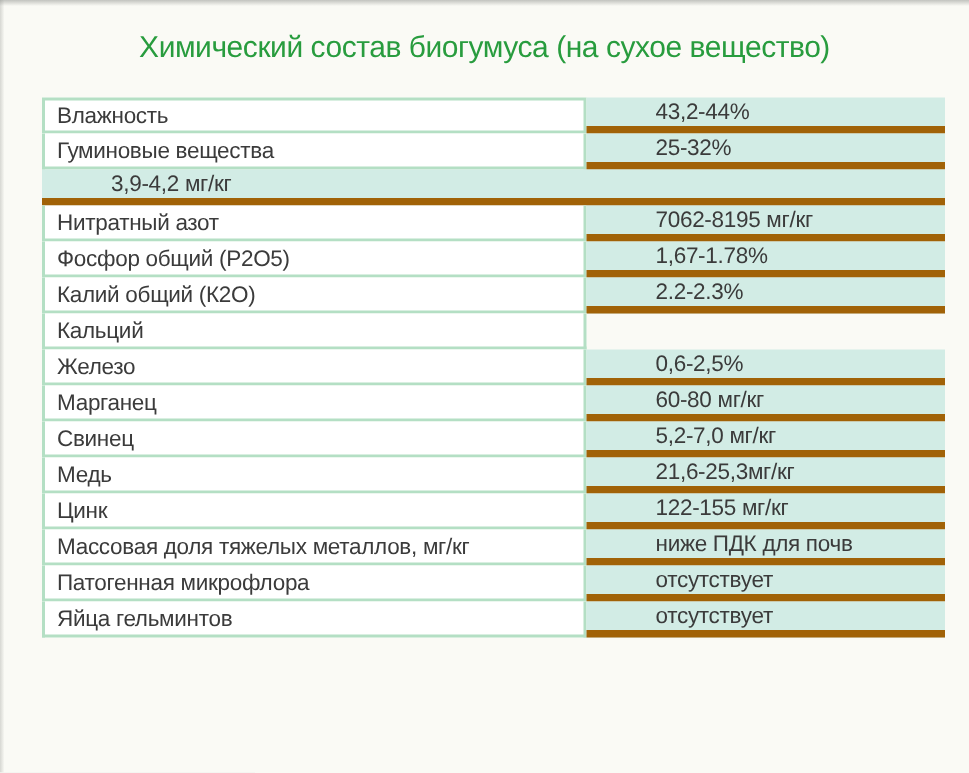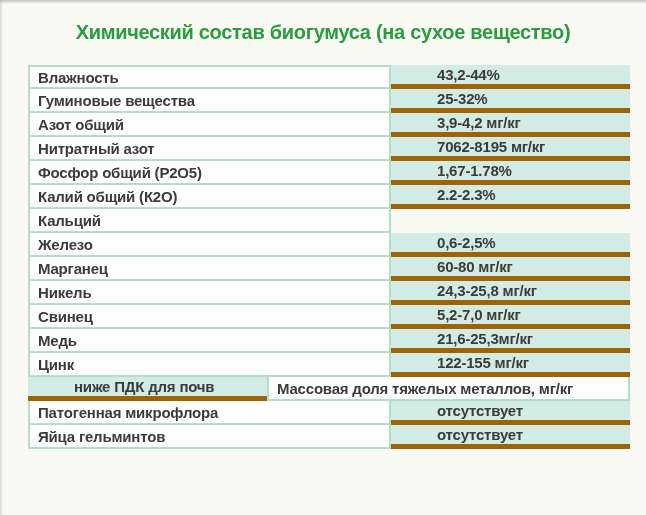--- a/index.html
+++ b/index.html
@@ -22,36 +22,36 @@
   .scan-edge-left {
     position: absolute; top: 0; left: 0; width: 3px; height: 100%;
     background: linear-gradient(to right, rgba(148,150,146,0.35), rgba(148,150,146,0));
   }
   .title {
     position: absolute;
     top: 21px; left: 0; width: 100%;
     margin: 0;
     text-align: center;
     font-size: 20px;
-    font-weight: bold;
+    font-weight: normal;
     letter-spacing: -0.3px;
     color: #289c3e;
   }
   .comp-table {
     position: absolute;
     left: 28px; top: 65px;
     width: 602px;
   }
   .row { display: flex; height: 24px; }
   .cell {
     box-sizing: border-box;
     display: flex;
     align-items: center;
     font-size: 15px;
-    font-weight: 700;
+    font-weight: 400;
     color: #3b3b3b;
     white-space: nowrap;
     overflow: hidden;
   }
   .label {
     width: 363px;
     background: #ffffff;
     border-left: 2px solid #b4dfc4;
     border-right: 2px solid #b4dfc4;
     border-bottom: 2px solid #b4dfc4;
@@ -79,21 +79,20 @@
   <div class="comp-table">
     <div class="row">
       <div class="cell label">Влажность</div>
       <div class="cell value">43,2-44%</div>
     </div>
     <div class="row">
       <div class="cell label">Гуминовые вещества</div>
       <div class="cell value">25-32%</div>
     </div>
     <div class="row">
-      <div class="cell label">Азот общий</div>
       <div class="cell value">3,9-4,2 мг/кг</div>
     </div>
     <div class="row">
       <div class="cell label">Нитратный азот</div>
       <div class="cell value">7062-8195 мг/кг</div>
     </div>
     <div class="row">
       <div class="cell label">Фосфор общий (Р2О5)</div>
       <div class="cell value">1,67-1.78%</div>
     </div>
@@ -106,38 +105,34 @@
     </div>
     <div class="row">
       <div class="cell label">Железо</div>
       <div class="cell value">0,6-2,5%</div>
     </div>
     <div class="row">
       <div class="cell label">Марганец</div>
       <div class="cell value">60-80 мг/кг</div>
     </div>
     <div class="row">
-      <div class="cell label">Никель</div>
-      <div class="cell value">24,3-25,8 мг/кг</div>
-    </div>
-    <div class="row">
       <div class="cell label">Свинец</div>
       <div class="cell value">5,2-7,0 мг/кг</div>
     </div>
     <div class="row">
       <div class="cell label">Медь</div>
       <div class="cell value">21,6-25,3мг/кг</div>
     </div>
     <div class="row">
       <div class="cell label">Цинк</div>
       <div class="cell value">122-155 мг/кг</div>
     </div>
     <div class="row">
+      <div class="cell label">Массовая доля тяжелых металлов, мг/кг</div>
       <div class="cell value">ниже ПДК для почв</div>
-      <div class="cell label">Массовая доля тяжелых металлов, мг/кг</div>
     </div>
     <div class="row">
       <div class="cell label">Патогенная микрофлора</div>
       <div class="cell value">отсутствует</div>
     </div>
     <div class="row">
       <div class="cell label">Яйца гельминтов</div>
       <div class="cell value">отсутствует</div>
     </div>
   </div>

